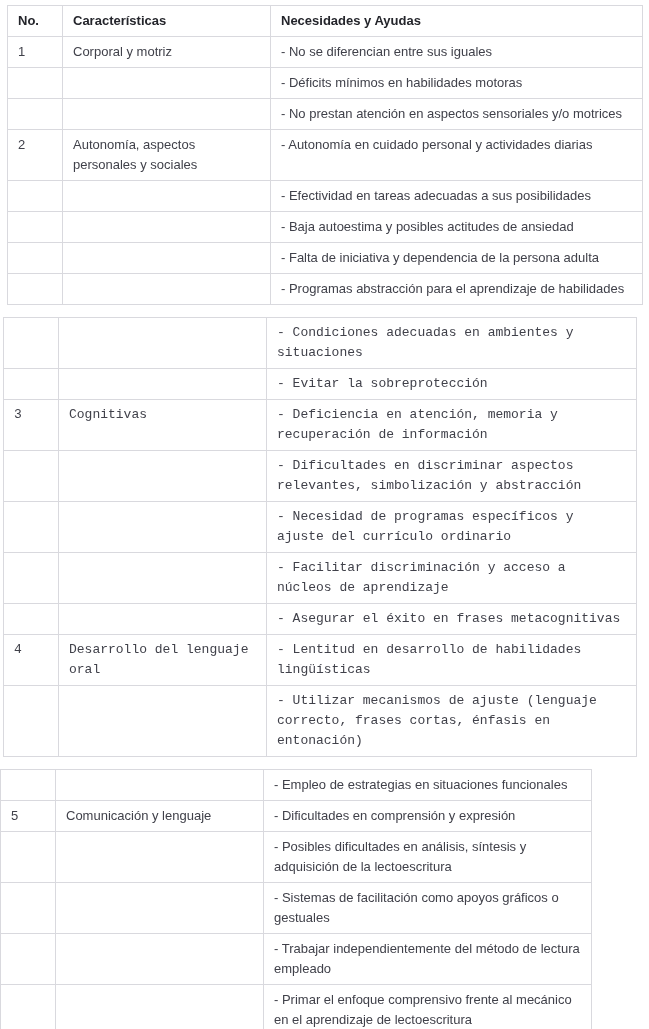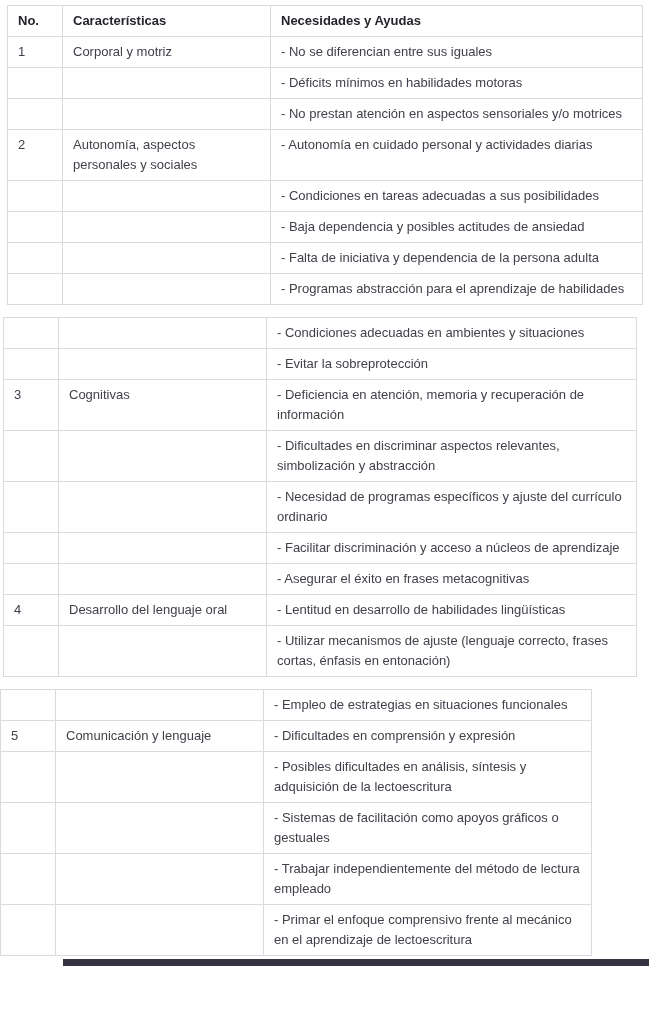--- a/index.html
+++ b/index.html
@@ -9,21 +9,21 @@
     font-family: "Liberation Sans", "DejaVu Sans", sans-serif;
     color: #40414a;
   }
   table {
     border-collapse: collapse;
     table-layout: fixed;
     background: #ffffff;
   }
   .seg { margin-bottom: 12px; }
   .seg-0 { margin-top: 5px; margin-left: 7px; width: 636px; }
-  .seg-1x { margin-left: 3px; width: 634px; }
+  .seg-1x { margin-left: 3px; width: 634px; font-family: Liberation Mono, monospace; }
   .seg-2x { margin-left: 0; width: 592px; margin-bottom: 0; }
   th, td {
     border: 1px solid #d9d9de;
     padding: 5px 10px;
     font-size: 13px;
     line-height: 20px;
     text-align: left;
     vertical-align: top;
     overflow-wrap: break-word;
   }
@@ -73,26 +73,26 @@
           <td>- No prestan atención en aspectos sensoriales y/o motrices</td>
         </tr>
         <tr>
           <td>2</td>
           <td>Autonomía, aspectos personales y sociales</td>
           <td>- Autonomía en cuidado personal y actividades diarias</td>
         </tr>
         <tr>
           <td></td>
           <td></td>
-          <td>- Condiciones en tareas adecuadas a sus posibilidades</td>
-        </tr>
-        <tr>
-          <td></td>
-          <td></td>
-          <td>- Baja dependencia y posibles actitudes de ansiedad</td>
+          <td>- Efectividad en tareas adecuadas a sus posibilidades</td>
+        </tr>
+        <tr>
+          <td></td>
+          <td></td>
+          <td>- Baja autoestima y posibles actitudes de ansiedad</td>
         </tr>
         <tr>
           <td></td>
           <td></td>
           <td>- Falta de iniciativa y dependencia de la persona adulta</td>
         </tr>
         <tr>
           <td></td>
           <td></td>
           <td>- Programas abstracción para el aprendizaje de habilidades</td>

